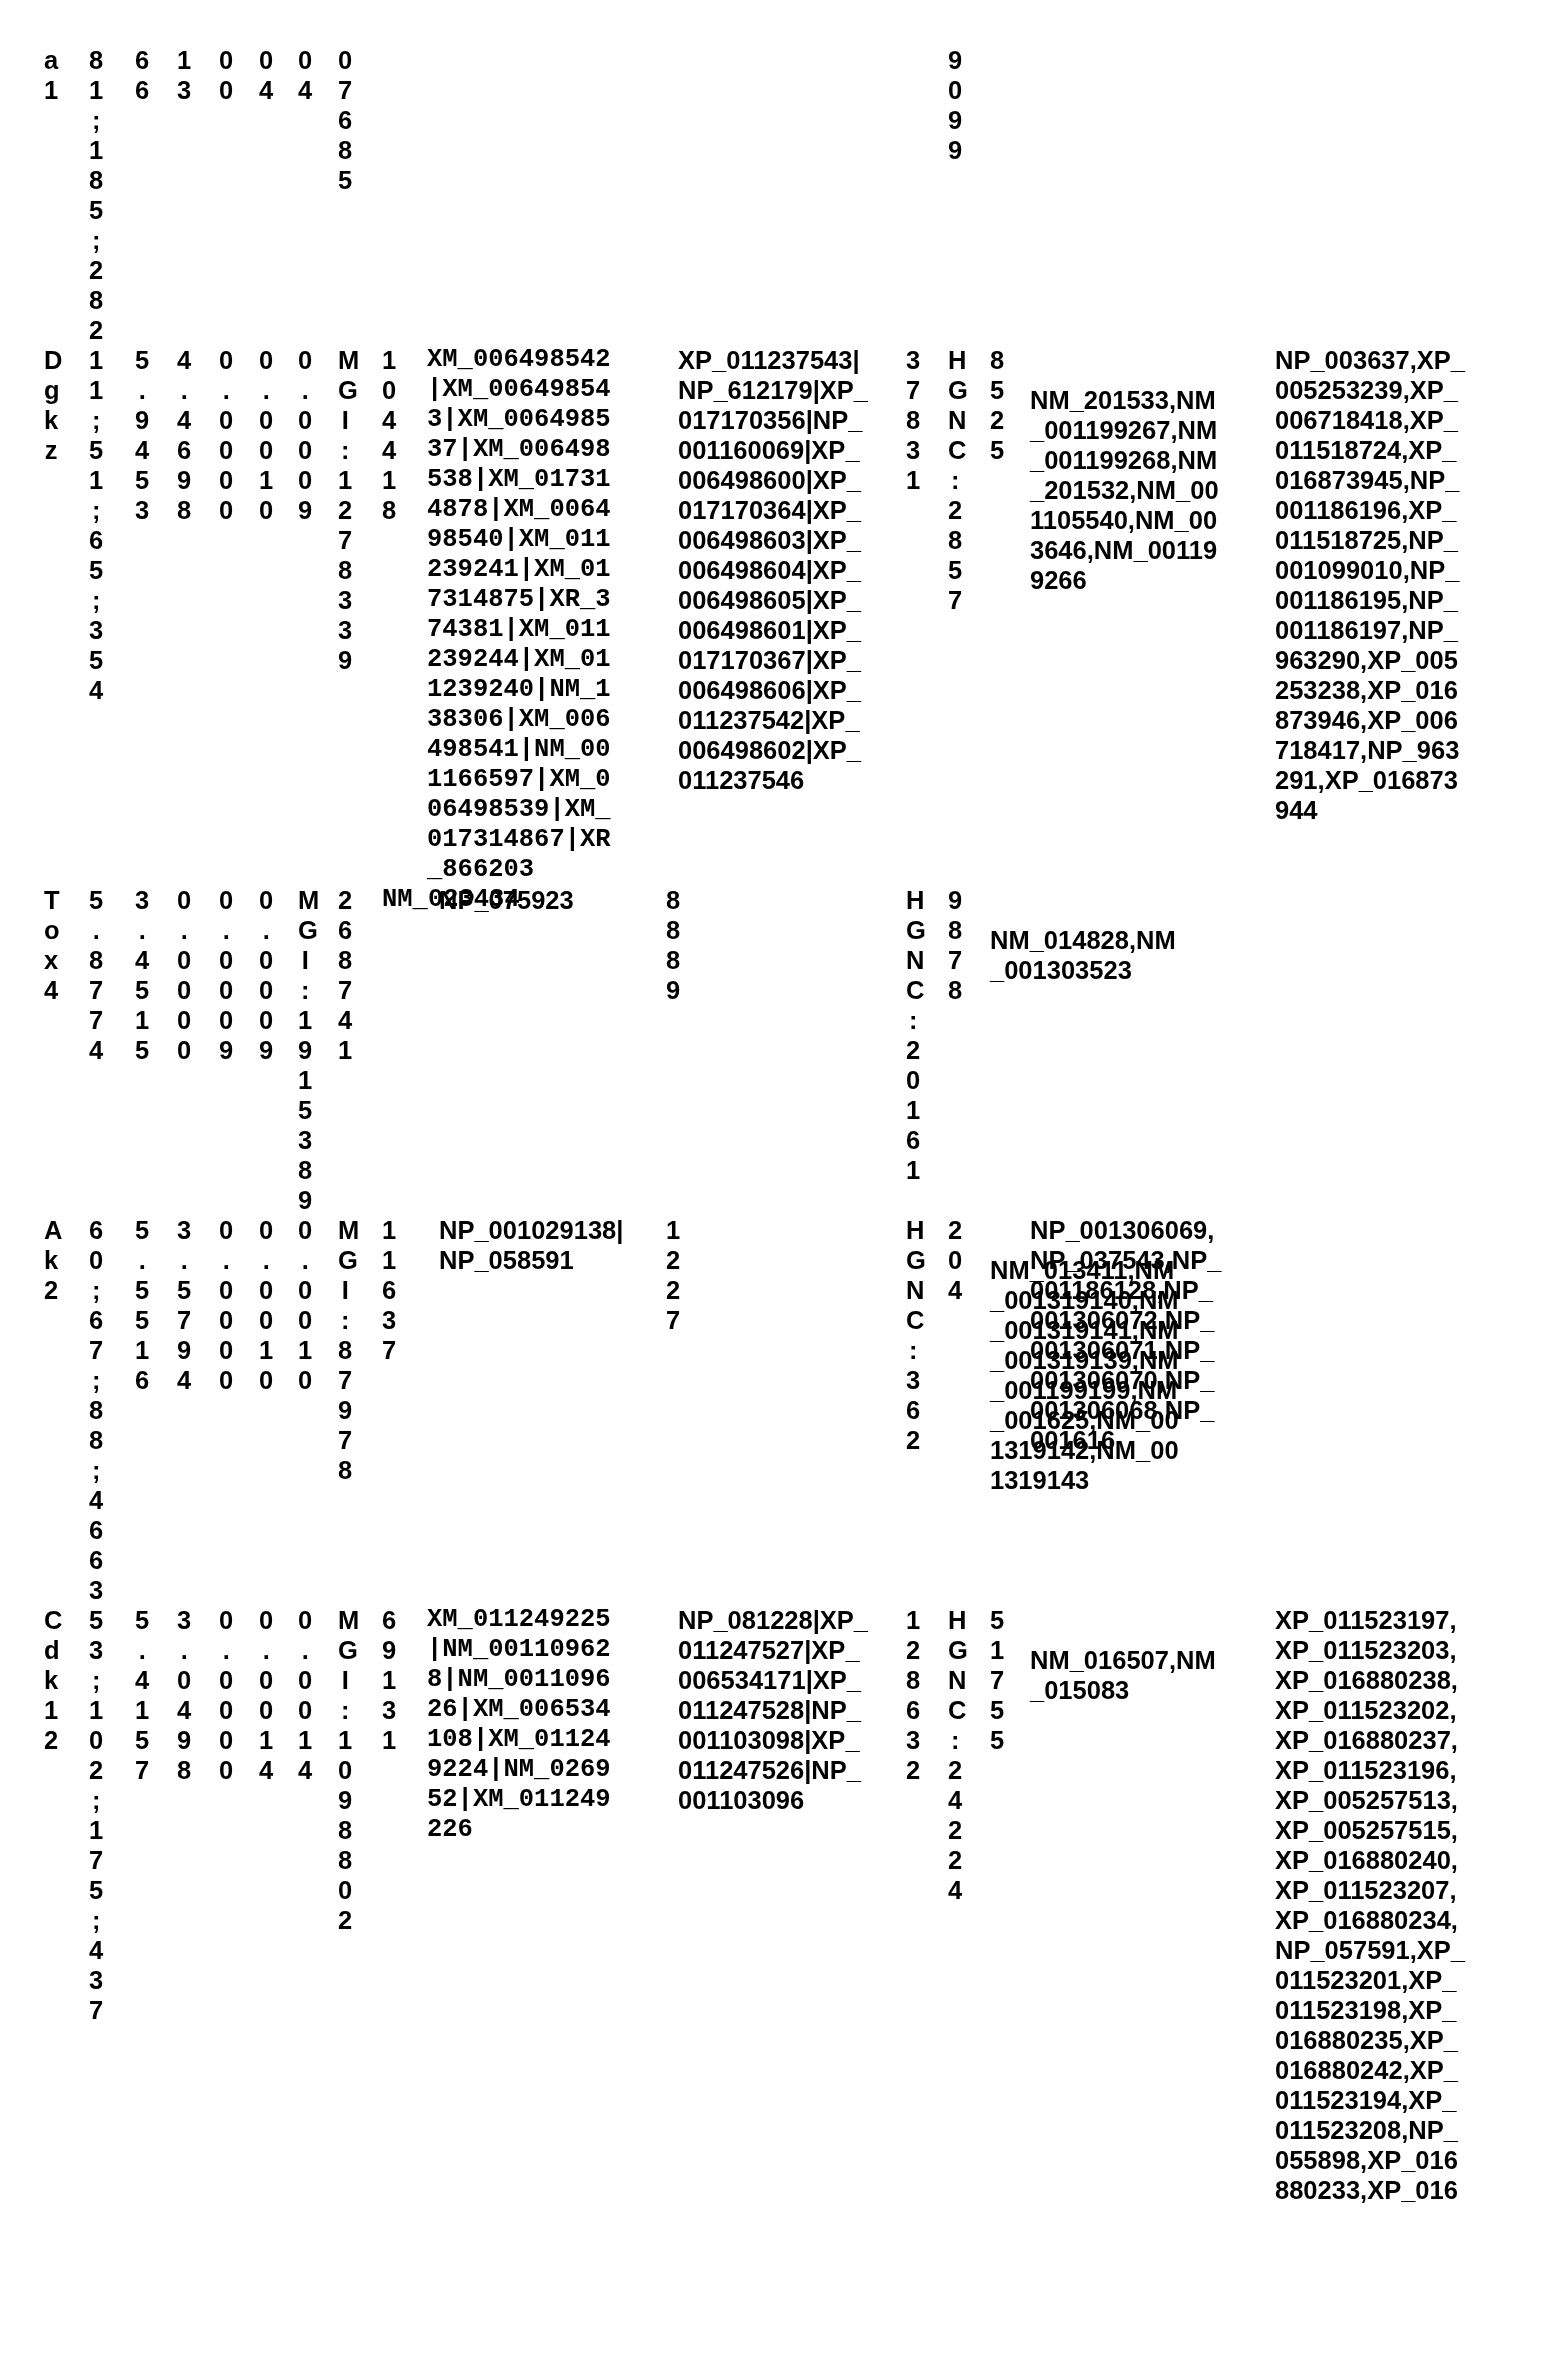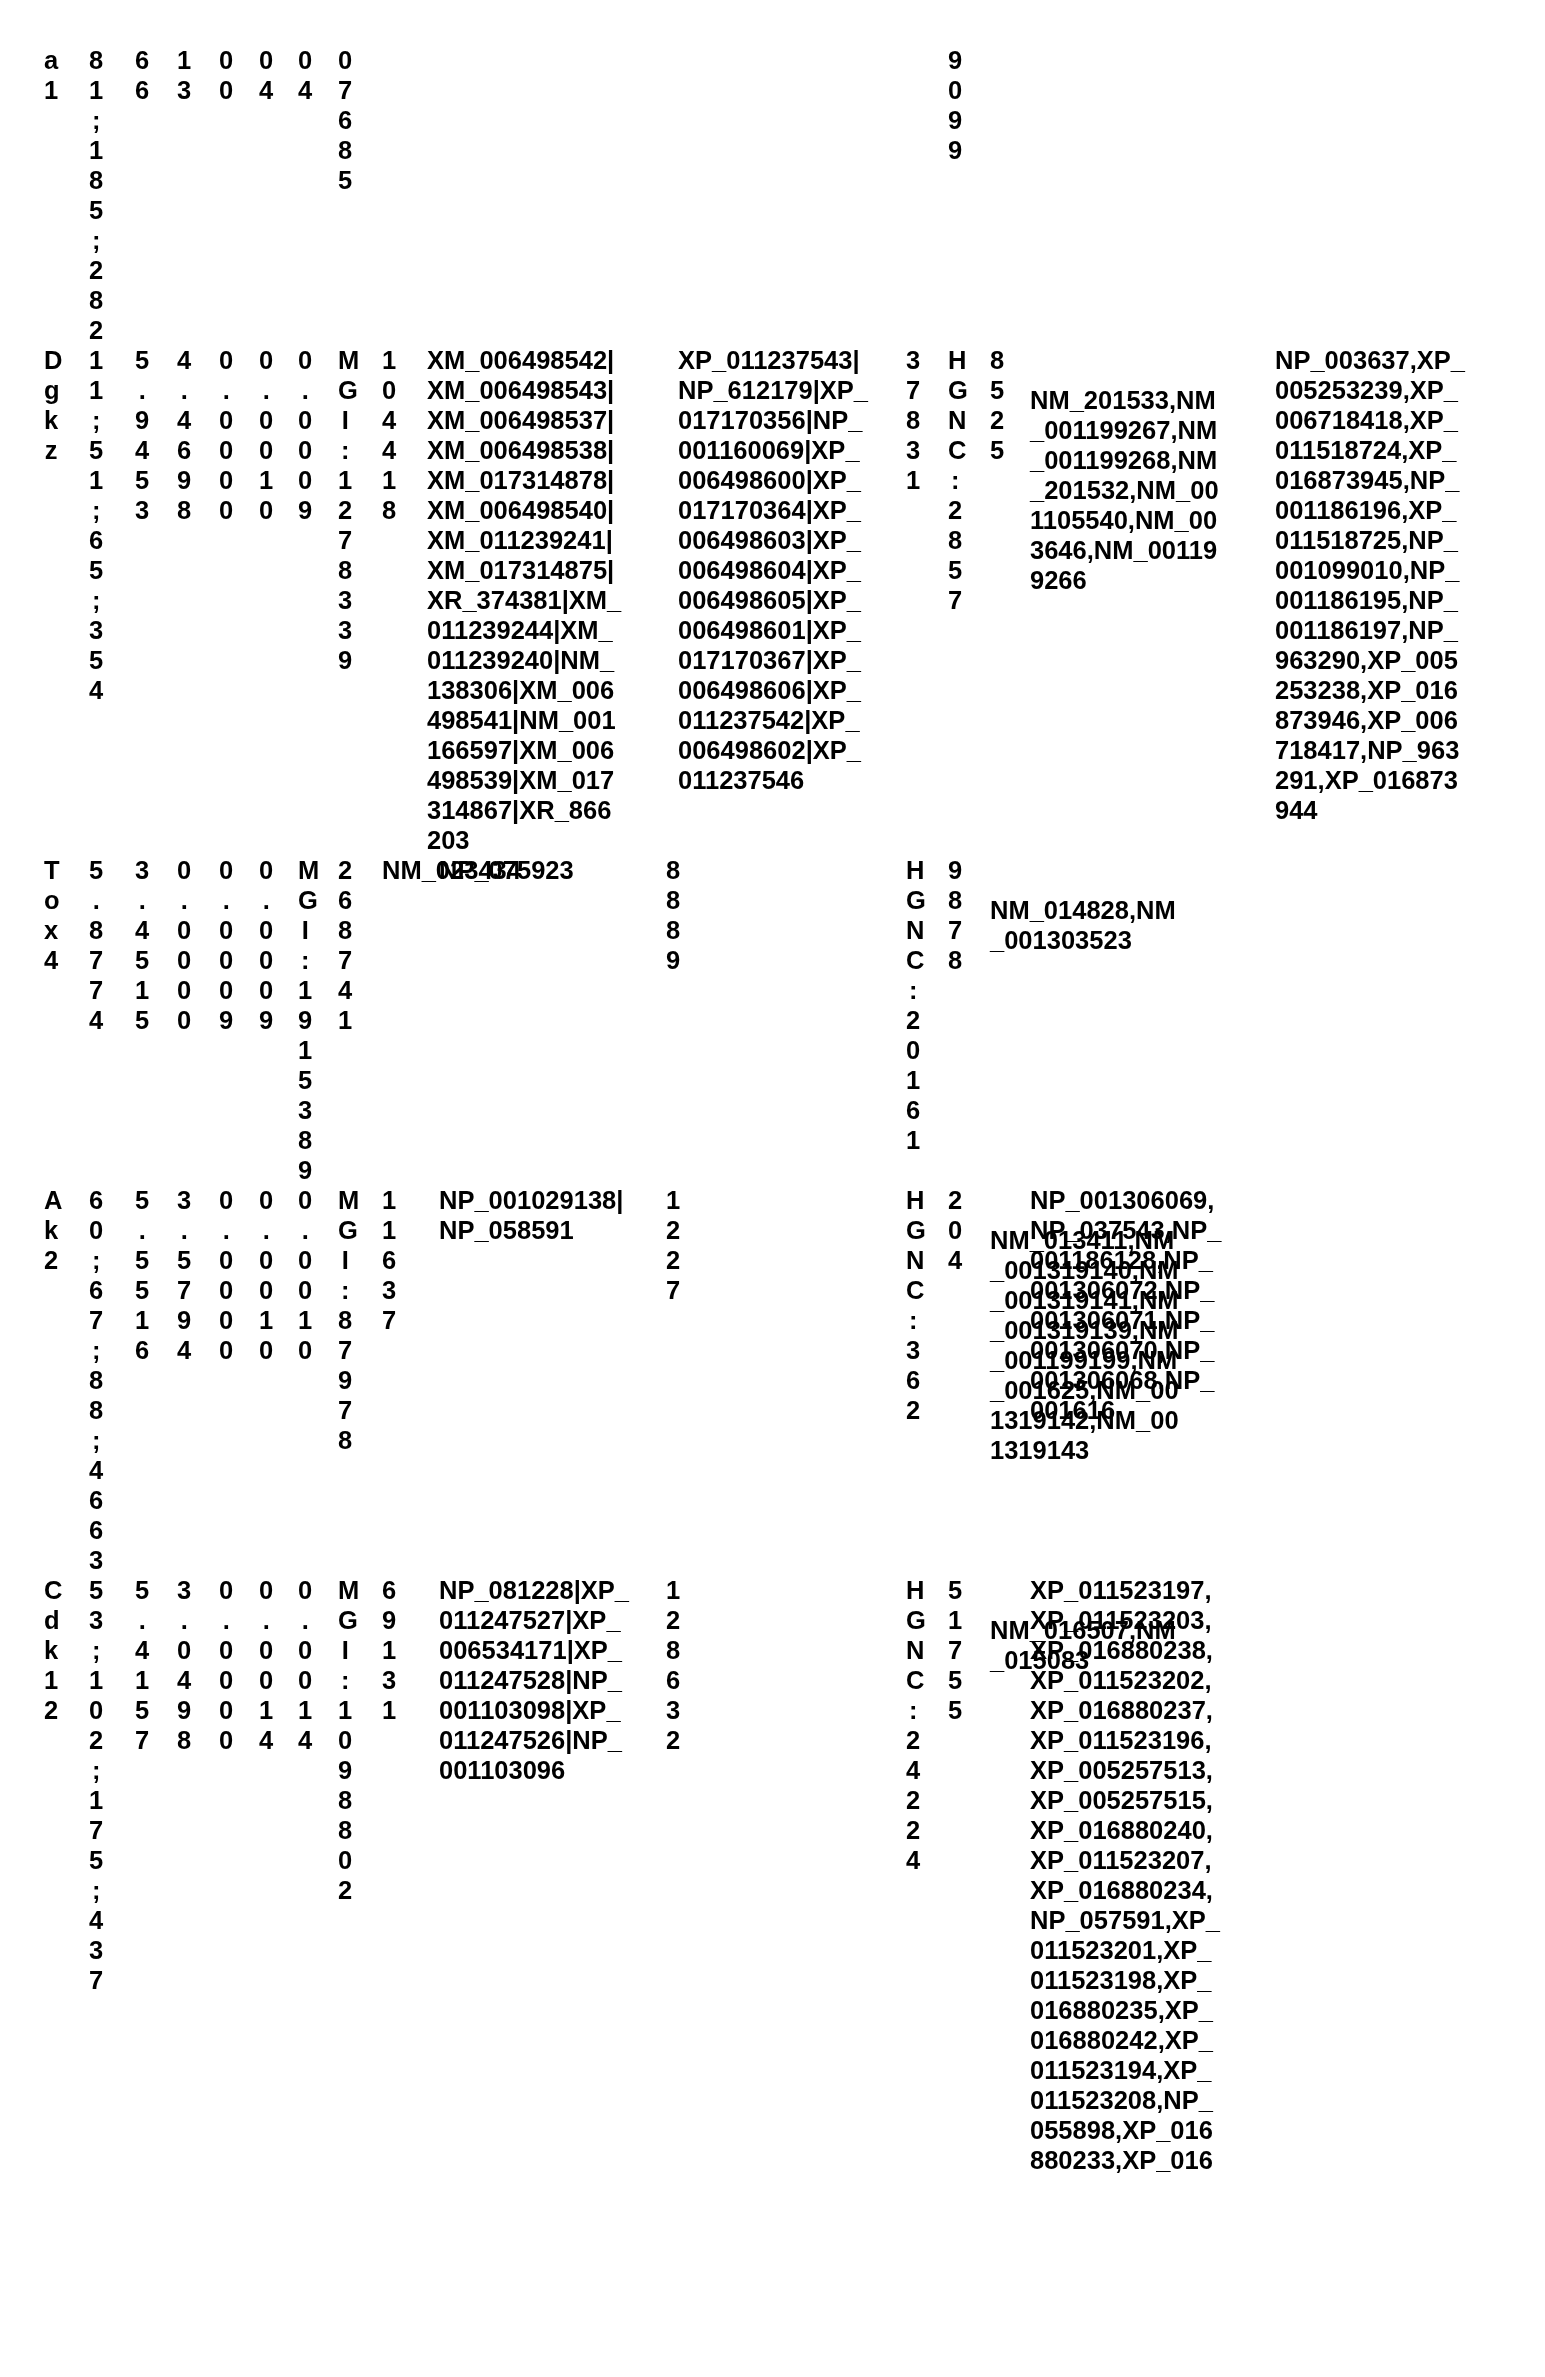--- a/index.html
+++ b/index.html
@@ -24,21 +24,21 @@
     display: grid;
     grid-template-columns: 45px 46px 42px 42px 40px 39px 40px 44px 45px 239px 240px 42px 42px 40px 245px 270px;
     align-items: start;
   }
   .cell {
     white-space: normal;
     word-break: break-all;
     overflow-wrap: anywhere;
   }
   .cell.narrow > span { display: block; width: 14.4px; word-break: break-all; text-align: center; }
-  .cell.w9 > span { display: block; width: 196px; }
+  .cell.w9 > span { display: block; width: 196px; font-family: Liberation Mono, monospace; }
   .cell.w10 > span { display: block; width: 193px; margin-left: 12px; }
   .cell.w14 > span { display: block; width: 195px; margin-top: 40px; }
   .cell.w15 > span { display: block; width: 194px; }
 </style>
 </head>
 <body>
 
 <div id="table">
     <div class="row">
       <div class="cell narrow">
@@ -252,20 +252,23 @@
       </div>
       <div class="cell narrow">
         <span>0.0014</span>
       </div>
       <div class="cell narrow">
         <span>MGI:1098802</span>
       </div>
       <div class="cell narrow">
         <span>69131</span>
       </div>
+      <div class="cell w9">
+        <span>XM_011249225|NM_001109628|NM_001109626|XM_006534108|XM_011249224|NM_026952|XM_011249226</span>
+      </div>
       <div class="cell w10">
         <span>NP_081228|XP_011247527|XP_006534171|XP_011247528|NP_001103098|XP_011247526|NP_001103096</span>
       </div>
       <div class="cell narrow">
         <span>128632</span>
       </div>
       <div class="cell narrow">
         <span>HGNC:24224</span>
       </div>
       <div class="cell narrow">

